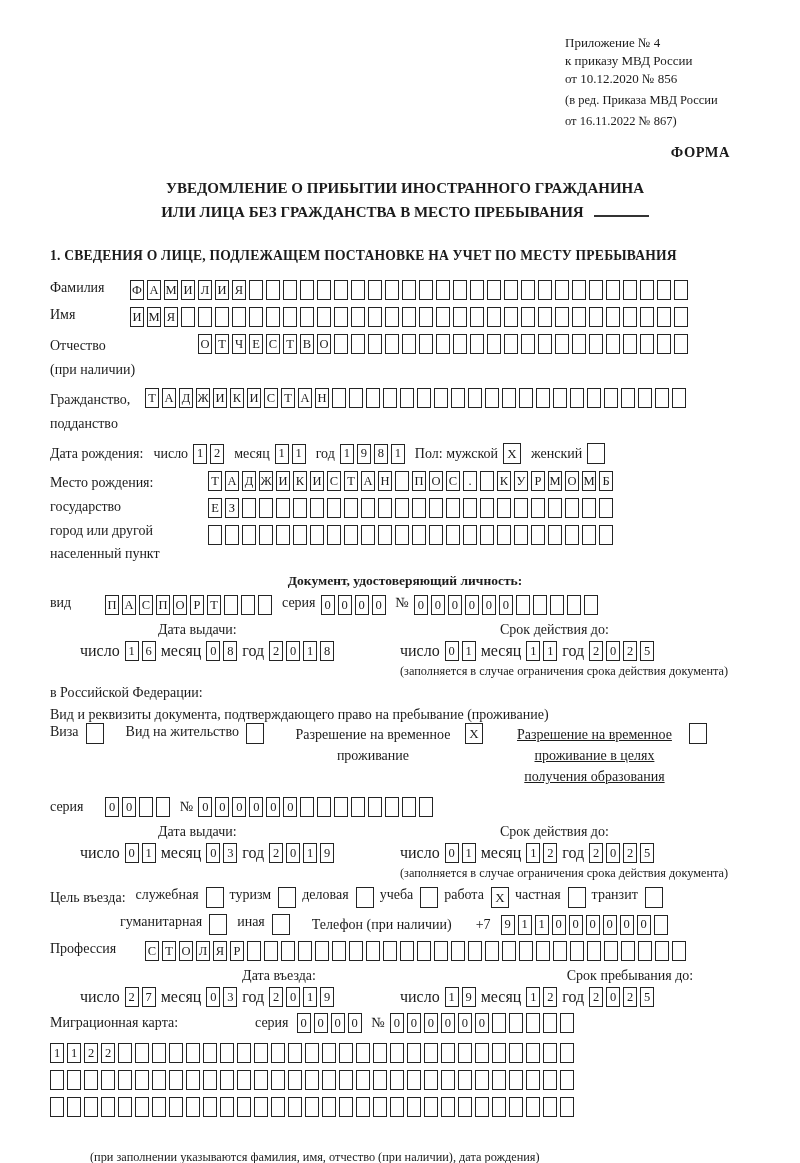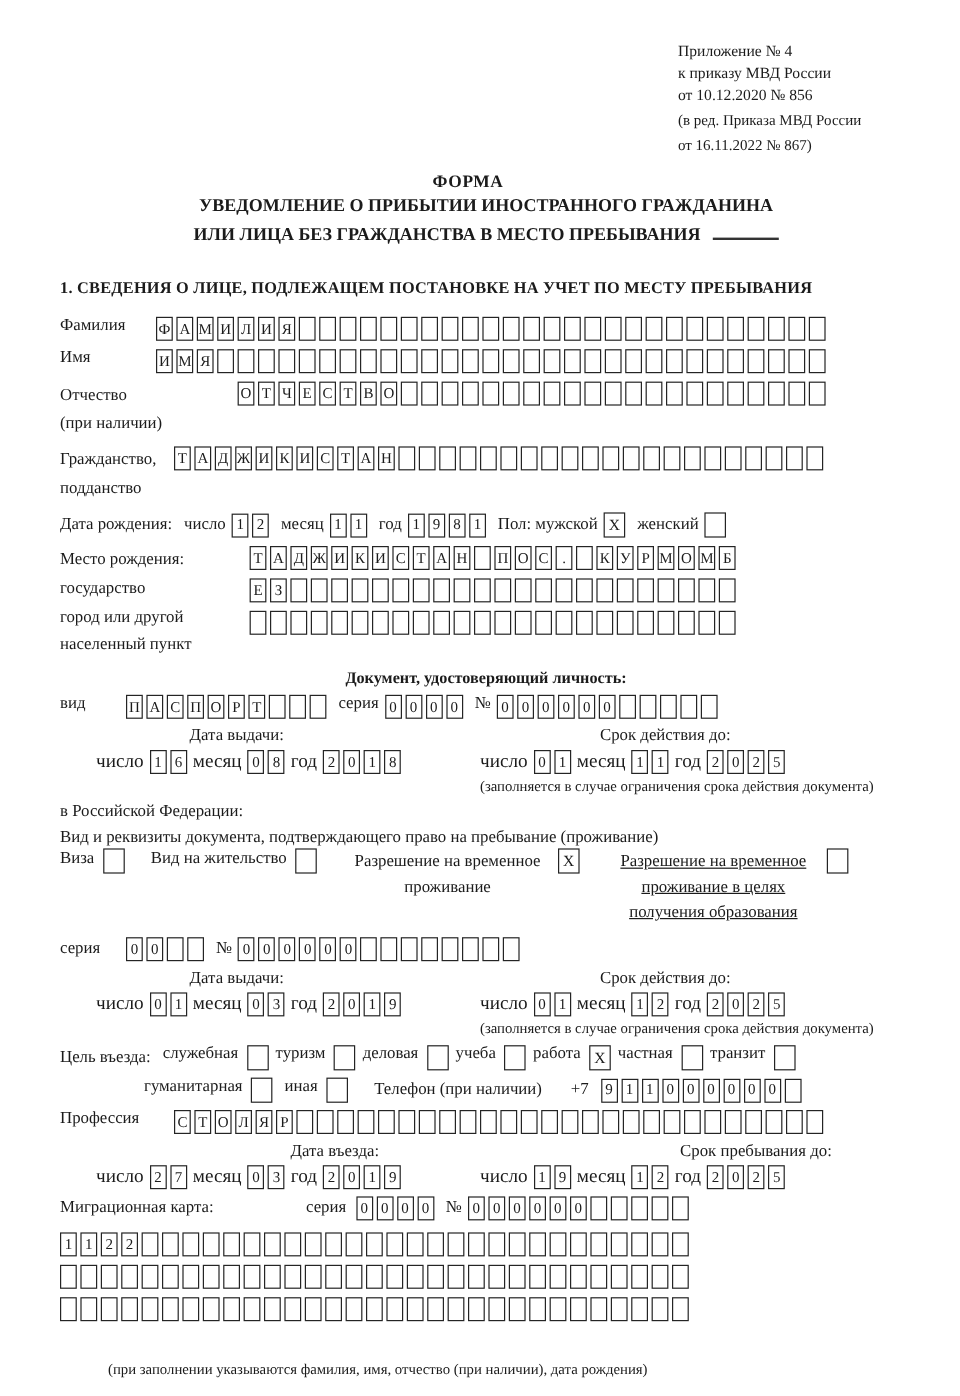--- a/index.html
+++ b/index.html
@@ -3,23 +3,23 @@
 <meta charset="utf-8">
 <style>
   html,body{margin:0;padding:0;background:#fff;}
   body{width:800px;height:1163px;overflow:hidden;color:#1b1b1b;
        font-family:"Liberation Serif","DejaVu Serif",serif;}
   .page{box-sizing:border-box;width:800px;height:1163px;padding:34px 40px 10px 50px;}
 
   
   .hdr-block{margin-left:515px;font-size:13px;line-height:1.38;}
   .hdr-block .l2{margin-top:4px;font-size:12.5px;}
-  .forma{ text-align:center;padding-right:30px;font-weight:bold;font-size:14.5px;margin-top:14px;letter-spacing:.5px;}
-
-  .title{text-align:center;font-weight:bold;font-size:15px;line-height:1.55;}
+  .forma{ text-align:right;padding-right:30px;font-weight:bold;font-size:14.5px;margin-top:14px;letter-spacing:.5px;}
+
+  .title{text-align:center;font-weight:bold;font-size:15px;line-height:1.55;margin-top:16px;}
   .blank-line{display:inline-block;width:55px;border-bottom:2px solid #333;margin-left:10px;}
 
   .sec-heading{font-weight:bold;font-size:13.6px;margin-top:24px;margin-bottom:16px;letter-spacing:.2px;}
 
   
   .cells{display:inline-flex;gap:3px;flex-wrap:nowrap;}
   .cell{box-sizing:border-box;flex:0 0 auto;width:14px;height:20px;border:1.5px solid #242424;
         display:inline-flex;align-items:center;justify-content:center;
         font-size:12.5px;line-height:1;background:#fff;}
   .cb{box-sizing:border-box;flex:0 0 auto;width:18px;height:21px;border:1.5px solid #242424;

